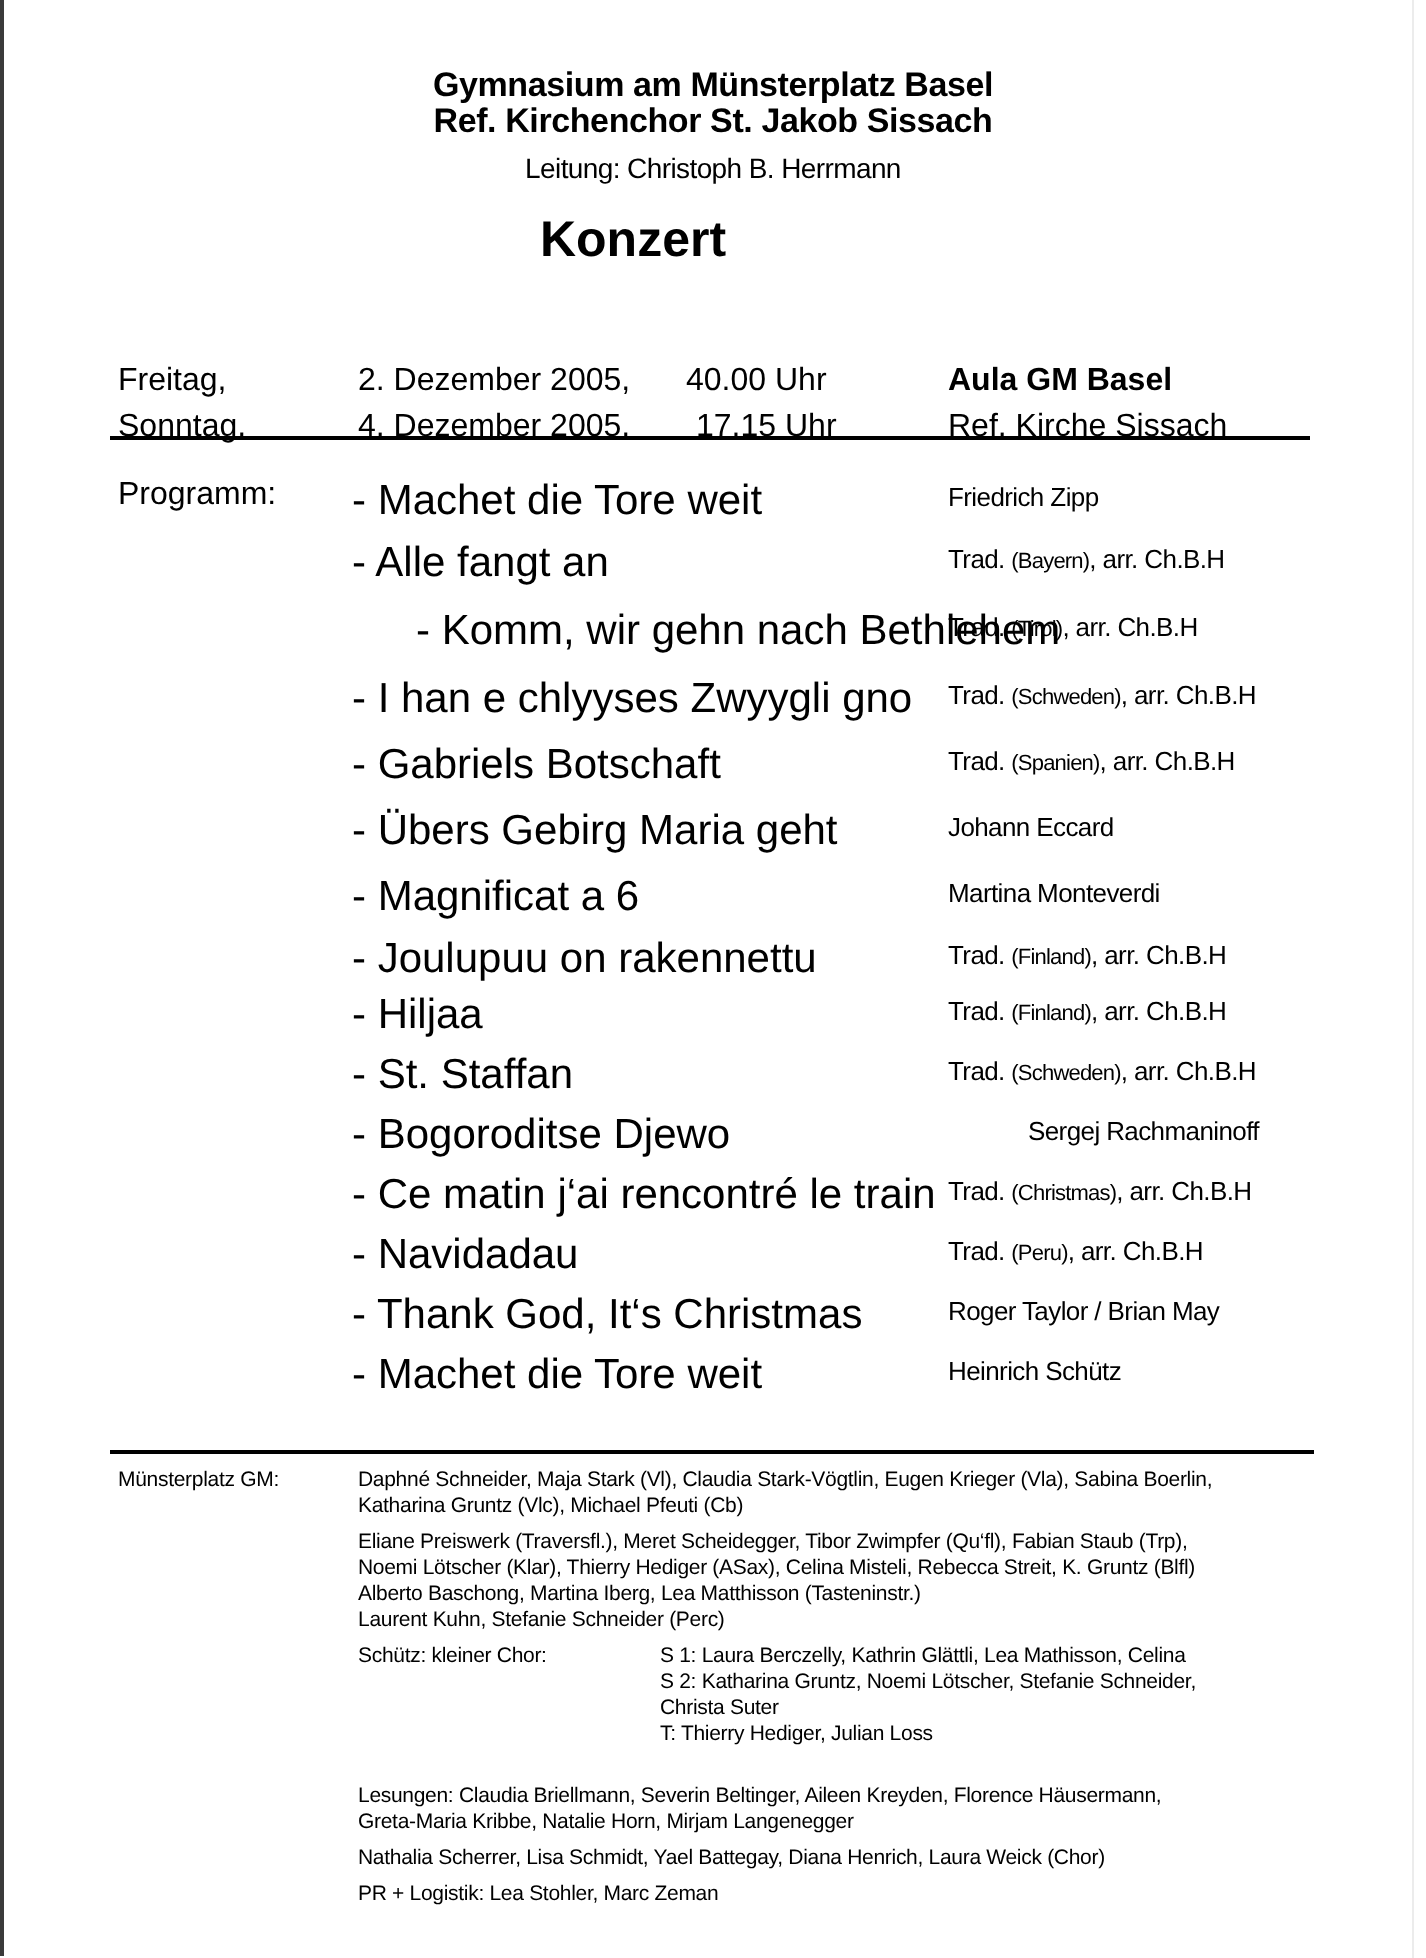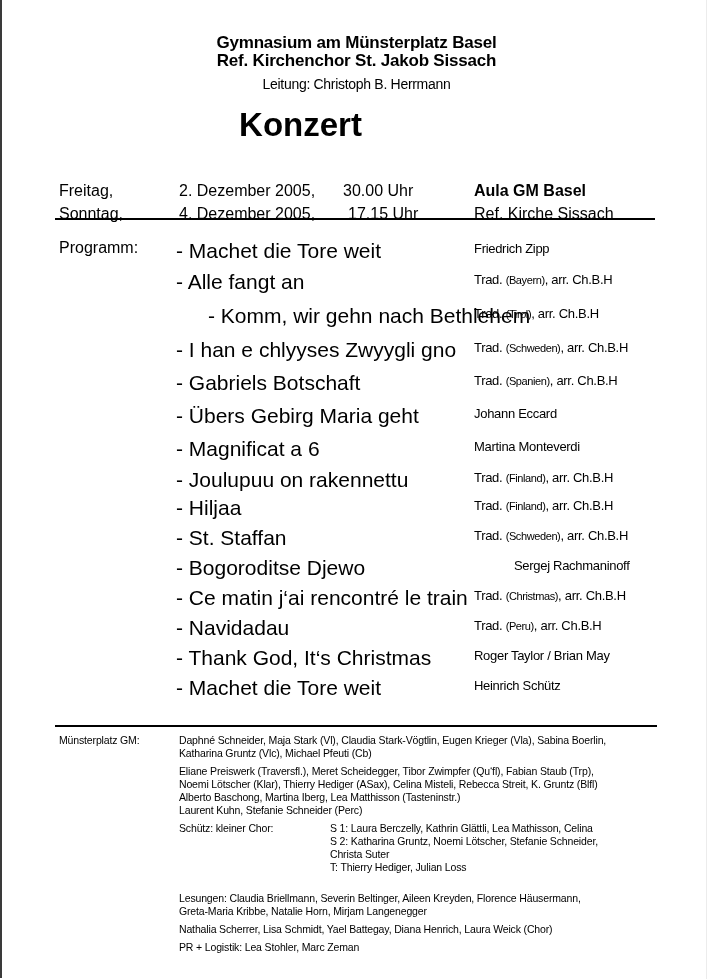--- a/index.html
+++ b/index.html
@@ -2,21 +2,21 @@
 <html><head>
 <meta charset="utf-8">
 <style>
   html, body { margin: 0; padding: 0; background: #ffffff; }
   body { width: 713px; height: 979px; position: relative; overflow: hidden; font-family: "Liberation Sans", sans-serif; color: #000; }
   .page-border-left { position: absolute; left: 0; top: 0; width: 2px; height: 978px; background: #3a3a3a; }
   .page-border-right { position: absolute; left: 706px; top: 0; width: 1px; height: 979px; background: #ececec; }
   .abs { position: absolute; white-space: nowrap; }
   .hdr { left: 0; width: 713px; text-align: center; font-weight: bold; font-size: 17px; letter-spacing: -0.2px; }
   .leitung { left: 0; width: 713px; text-align: center; font-size: 14px; letter-spacing: -0.3px; }
-  .title { left: 0; width: 601px; text-align: center; font-weight: bold; font-size: 33px; }
+  .title { left: 16px; width: 601px; text-align: center; font-weight: bold; font-size: 25px; }
   .date-cell { font-size: 16px; margin-top: 28px; }
   .rule { position: absolute; height: 1.5px; background: #000; }
   .prog-label { font-size: 16px; }
   .piece { font-size: 21px; }
   .composer { font-size: 13px; letter-spacing: -0.3px; }
   .composer .small { font-size: 11px; letter-spacing: -0.4px; }
   .perf { font-size: 10.5px; line-height: 13px; letter-spacing: -0.15px; white-space: nowrap; }
 </style>
 </head>
 <body>
@@ -25,21 +25,21 @@
 <div class="page-border-right"></div>
 
 <div class="abs hdr" style="top:33px;">Gymnasium am Münsterplatz Basel</div>
 <div class="abs hdr" style="top:51px;">Ref. Kirchenchor St. Jakob Sissach</div>
 <div class="abs leitung" style="top:76px;">Leitung: Christoph B. Herrmann</div>
 <div class="abs title" style="top:106px;">Konzert</div>
 
 <div>
   <div class="abs date-cell" style="left:59px; top:154px;">Freitag,</div>
   <div class="abs date-cell" style="left:179px; top:154px;">2. Dezember 2005,</div>
-  <div class="abs date-cell" style="left:343px; top:154px;">30.00 Uhr</div>
+  <div class="abs date-cell" style="left:343px; top:154px;">40.00 Uhr</div>
   <div class="abs date-cell" style="left:474px; top:154px;font-weight:bold;">Aula GM Basel</div>
 </div>
 <div>
   <div class="abs date-cell" style="left:59px; top:177px;">Sonntag,</div>
   <div class="abs date-cell" style="left:179px; top:177px;">4. Dezember 2005,</div>
   <div class="abs date-cell" style="left:348px; top:177px;">17.15 Uhr</div>
   <div class="abs date-cell" style="left:474px; top:177px;">Ref. Kirche Sissach</div>
 </div>
 
 <div class="rule" style="left:55px; top:218px; width:600px;"></div>

